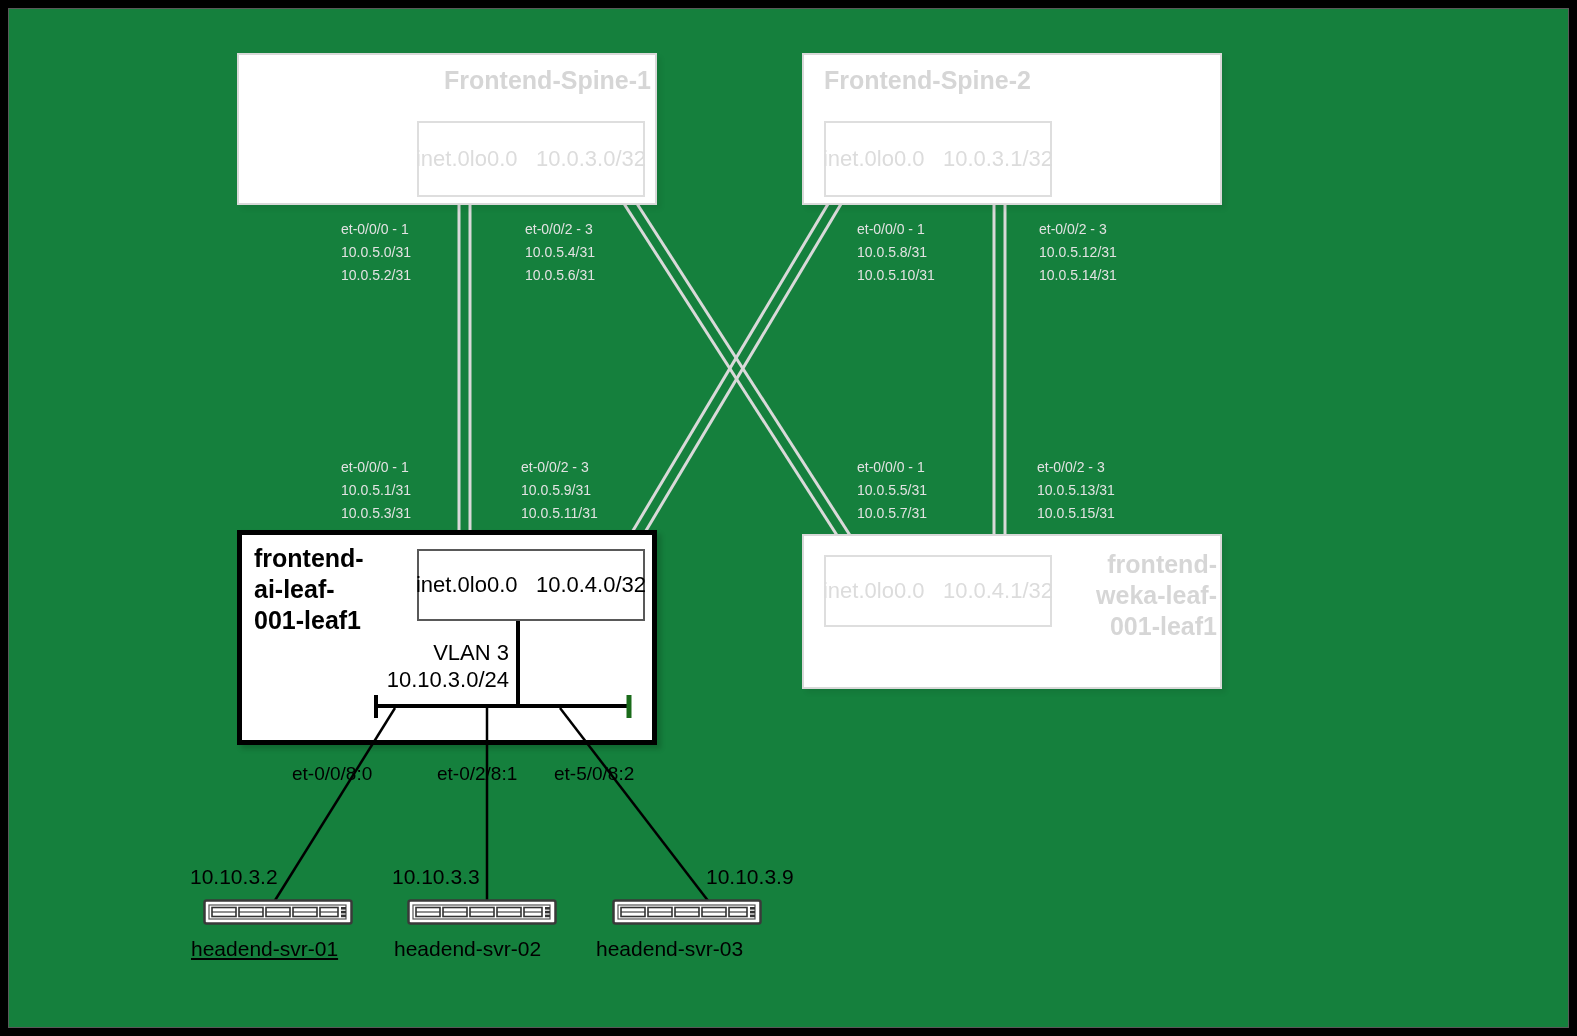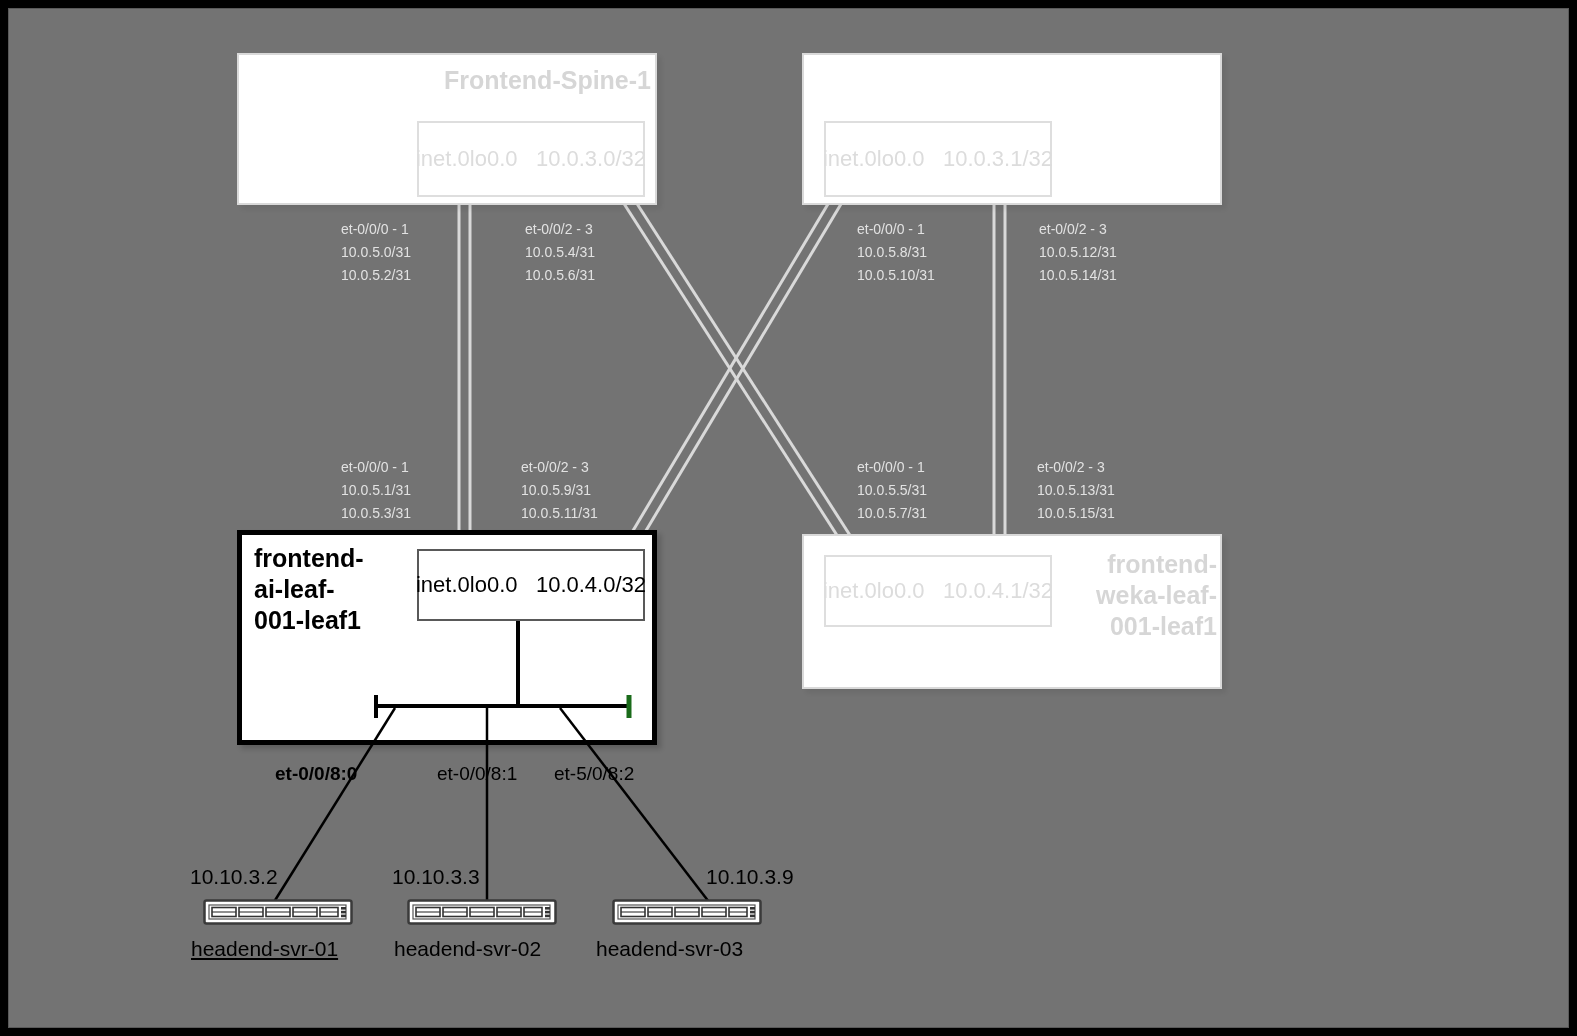--- a/index.html
+++ b/index.html
@@ -12,21 +12,21 @@
     height: 1036px;
     font-family: "Liberation Sans", sans-serif;
     overflow: hidden;
   }
   #frame {
     position: absolute;
     left: 8px;
     top: 8px;
     width: 1561px;
     height: 1020px;
-    background: #737373;
+    background: #15803d;
     box-sizing: border-box;
     border: 1px solid #595959;
   }
   #canvas {
     position: absolute;
     left: 0;
     top: 0;
     width: 1561px;
     height: 1020px;
   }
@@ -171,20 +171,21 @@
       <div class="rt-line-faded">inet.0</div>
       <div class="rt-line-faded">
         <span>lo0.0</span>
         <span>&nbsp;</span>
         <span>10.0.3.0/32</span>
       </div>
     </div>
 
     <div class="node-box faded-box" style="left:793px; top:44px; width:420px; height:152px;">
     </div>
+    <div class="title-faded" style="left:815px; top:56px; width:260px; text-align:left;">Frontend-Spine-2</div>
     <div class="sub-box faded" style="left:815px; top:112px; width:228px; height:76px;">
       <div class="rt-line-faded">inet.0</div>
       <div class="rt-line-faded">
         <span>lo0.0</span>
         <span>&nbsp;</span>
         <span>10.0.3.1/32</span>
       </div>
     </div>
 
     <div class="link-label" style="left:332px; top:209px;">et-0/0/0 - 1
@@ -234,20 +235,22 @@
 001-leaf1</div>
     <div class="sub-box dark" style="left:408px; top:540px; width:228px; height:72px;">
       <div class="rt-line-dark">inet.0</div>
       <div class="rt-line-dark">
         <span>lo0.0</span>
         <span>&nbsp;</span>
         <span>10.0.4.0/32</span>
       </div>
     </div>
 
+    <div class="vlan-label" style="left:340px; top:630px; width:160px;">VLAN 3
+10.10.3.0/24</div>
 
 
     <svg class="layer" viewBox="0 0 1561 1020">
       <g stroke="#000000" stroke-width="4" fill="none" stroke-linecap="butt">
 
         <line x1="509" y1="612" x2="509" y2="697"></line>
 
         <line x1="366" y1="697" x2="621" y2="697"></line>
 
         <line x1="367" y1="686" x2="367" y2="709"></line>
@@ -259,22 +262,22 @@
       <g stroke="#000000" stroke-width="2.5" fill="none">
 
         <line x1="386" y1="699" x2="265" y2="893"></line>
 
         <line x1="478" y1="699" x2="478" y2="893"></line>
 
         <line x1="551" y1="699" x2="700" y2="893"></line>
       </g>
     </svg>
 
-    <div class="iface-label" style="left:266px; top:753px;font-weight:bold;">et-0/0/8:0</div>
-    <div class="iface-label" style="left:428px; top:753px;">et-0/0/8:1</div>
+    <div class="iface-label" style="left:283px; top:753px;">et-0/0/8:0</div>
+    <div class="iface-label" style="left:428px; top:753px;">et-0/2/8:1</div>
     <div class="iface-label" style="left:545px; top:753px;">et-5/0/8:2</div>
 
     <div class="srv-ip" style="left:181px; top:855px;">10.10.3.2</div>
     <svg class="srv-icon" viewBox="0 0 150 26" style="left:194px; top:890px;">
       <rect x="1.5" y="1.5" width="147" height="23" rx="2" ry="2" fill="#ffffff" stroke="#3a3a3a" stroke-width="2.5"></rect>
       <rect x="6" y="6" width="137" height="14" fill="#ffffff" stroke="#555555" stroke-width="1.2"></rect>
       <g fill="#ffffff" stroke="#333333" stroke-width="1.6">
         <rect x="9" y="8.5" width="24" height="9"></rect>
         <rect x="36" y="8.5" width="24" height="9"></rect>
         <rect x="63" y="8.5" width="24" height="9"></rect>

